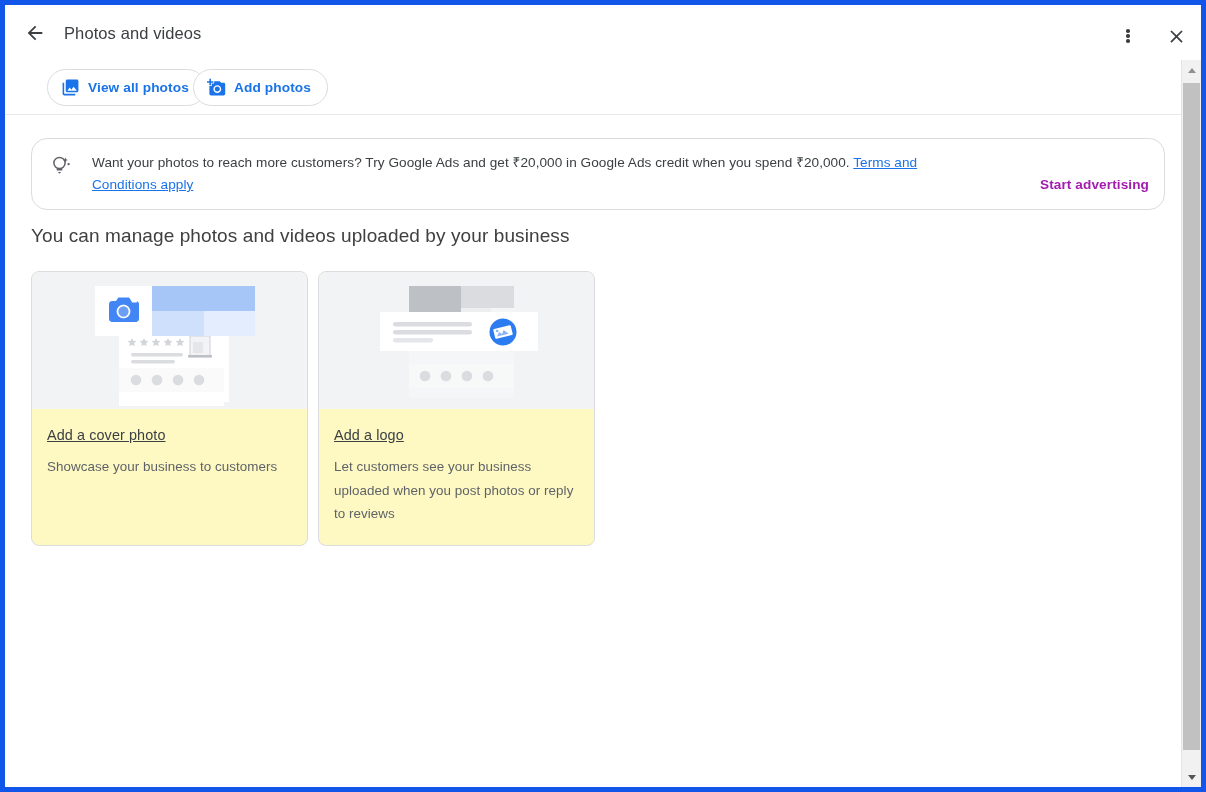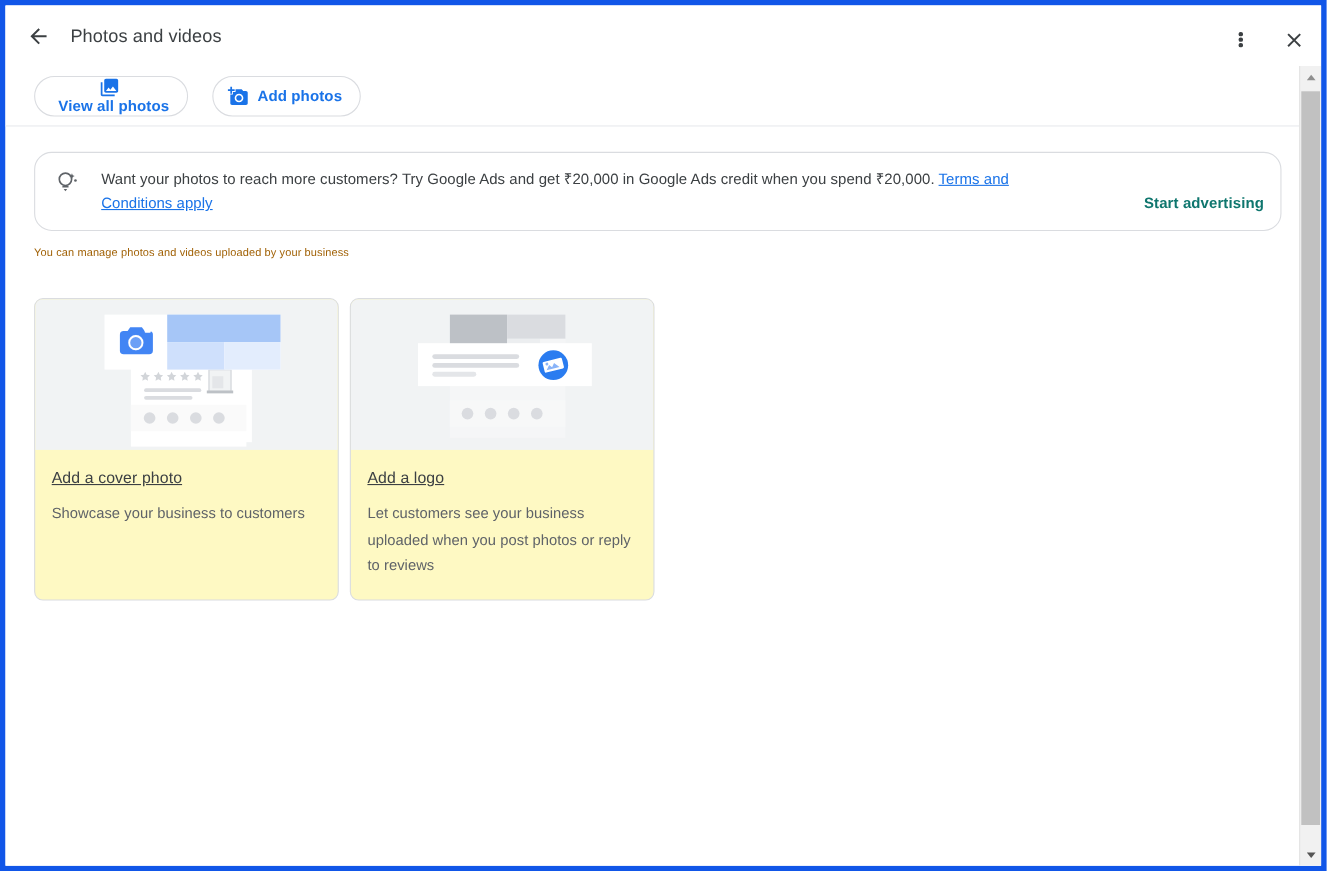--- a/index.html
+++ b/index.html
@@ -89,21 +89,21 @@
     cursor: pointer;
     white-space: nowrap;
   }
   .chip-label {
     font-size: 13.7px;
     font-weight: bold;
     color: #1a73e8;
     letter-spacing: .1px;
     margin-left: 8px;
   }
-  #chip-view-all { left: 26px; flex-direction: column; }
+  #chip-view-all { left: 42px; }
   #chip-add-photos { left: 188px; justify-content: flex-end; }
 
   
   #ads-banner {
     position: absolute;
     left: 26px; top: 133px;
     width: 1134px; height: 72px;
     border: 1px solid #dadce0;
     border-radius: 16px;
     background: #ffffff;
@@ -125,32 +125,32 @@
   #banner-text .tc-link {
     color: #1a73e8;
     text-decoration: underline;
     cursor: pointer;
   }
   #start-advertising {
     position: absolute;
     right: 15px; top: 38px;
     font-size: 13.6px;
     font-weight: bold;
-    color: #0f766e;
+    color: #a21caf;
     letter-spacing: .1px;
     cursor: pointer;
     white-space: nowrap;
   }
 
   
   #manage-subtitle {
     position: absolute;
     left: 26px; top: 220px;
-    font-size: 10px;
-    color: #a16207;
+    font-size: 19px;
+    color: #404040;
     letter-spacing: .1px;
   }
 
   
   .promo-card {
     position: absolute;
     top: 266px;
     border: 1px solid #dadce0;
     border-radius: 8px;
     background: #fef9c3;

